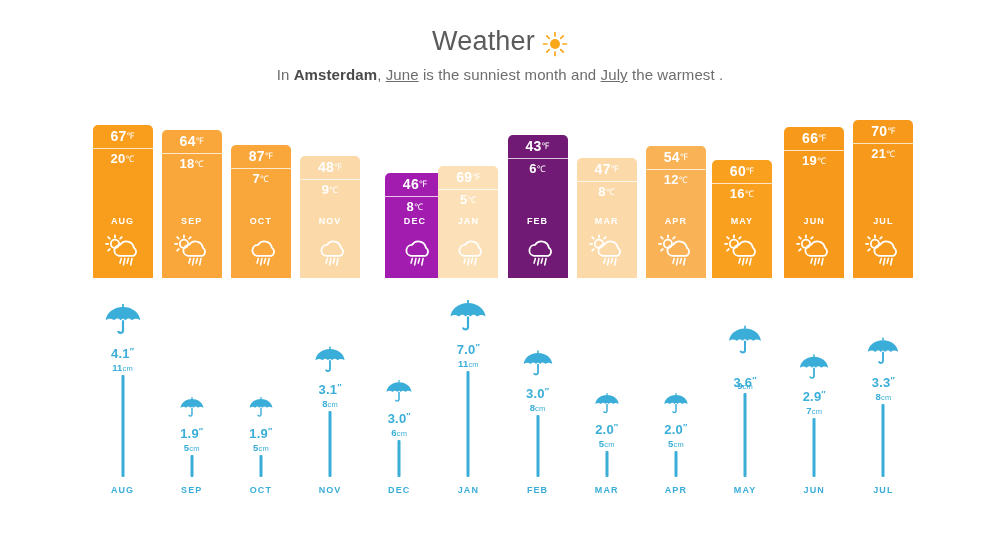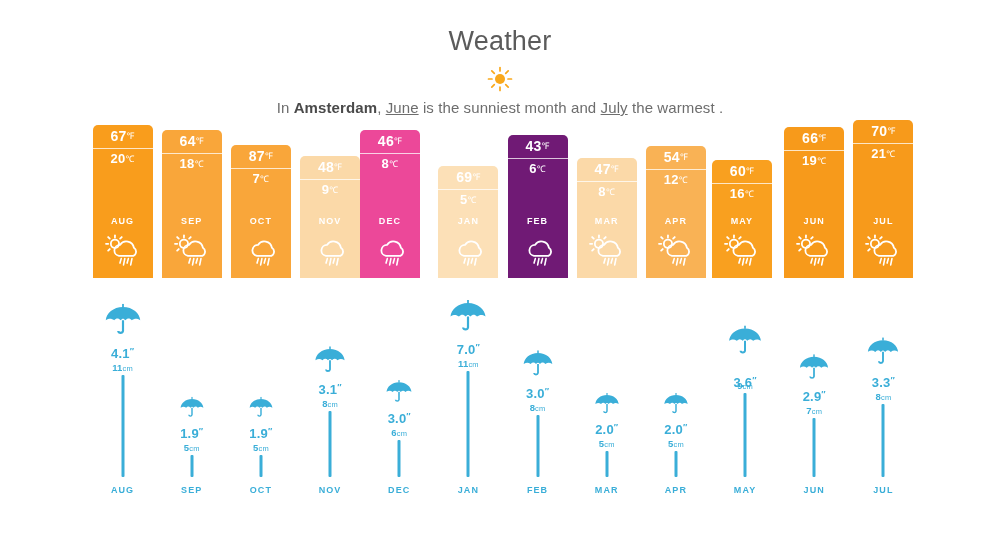--- a/index.html
+++ b/index.html
@@ -5,21 +5,21 @@
   html,body{margin:0;padding:0;}
   body{
     width:1000px;height:550px;background:#ffffff;
     font-family:"Liberation Sans",sans-serif;
     overflow:hidden;position:relative;
   }
   #page{position:relative;width:1000px;height:550px;}
 
   
   .header{position:absolute;left:0;top:26px;width:1000px;text-align:center;}
-  .title-row{display:flex;align-items:center;justify-content:center;gap:7px;flex-direction:column;}
+  .title-row{display:flex;align-items:center;justify-content:center;gap:7px;}
   .title{font-size:27px;color:#5b5b5b;font-weight:400;letter-spacing:.2px;}
   .sun-icon{display:inline-block;width:26px;height:26px;position:relative;top:2px;}
   .subtitle{margin-top:9px;font-size:15px;color:#6d6d6d;letter-spacing:.1px;}
   .subtitle b{font-weight:700;color:#4a4a4a;}
   .subtitle u{text-decoration:underline;}
 
   
   .temp-chart{position:absolute;left:88px;top:118px;width:830px;height:160px;}
   .temp-bar{
     position:absolute;bottom:0;width:60px;
@@ -158,21 +158,21 @@
         <div class="t-icon"><svg viewBox="0 0 44 38" width="40" height="34">
             <g fill="none" stroke="#ffffff" stroke-width="2" stroke-linecap="round">
               <path d="M17.5 24.5 A6.2 6.2 0 0 1 18.6 12.2 A8.6 8.6 0 0 1 34.2 15.4 A5.2 5.2 0 0 1 33.6 24.5 Z" stroke-linejoin="round"></path>
               <line x1="19" y1="27.5" x2="17.6" y2="32.5" stroke-width="1.8"></line>
               <line x1="23" y1="27.5" x2="21.6" y2="34.5" stroke-width="1.8"></line>
               <line x1="27" y1="27.5" x2="25.6" y2="32.5" stroke-width="1.8"></line>
               <line x1="31" y1="27.5" x2="29.6" y2="34.5" stroke-width="1.8"></line>
             </g>
           </svg></div>
       </div>
-      <div class="temp-bar" style="left: 272px; height: 148px; background: #ec4899;">
+      <div class="temp-bar" style="left: 297px; height: 105px; background: #a21caf;">
         <div class="t-f"><span>46</span><span class="u">℉</span></div>
         <div class="t-div"></div>
         <div class="t-c"><span>8</span><span class="u">℃</span></div>
         <div class="t-month">DEC</div>
         <div class="t-icon"><svg viewBox="0 0 44 38" width="40" height="34">
             <g fill="none" stroke="#ffffff" stroke-width="2" stroke-linecap="round">
               <path d="M17.5 24.5 A6.2 6.2 0 0 1 18.6 12.2 A8.6 8.6 0 0 1 34.2 15.4 A5.2 5.2 0 0 1 33.6 24.5 Z" stroke-linejoin="round"></path>
               <line x1="19" y1="27.5" x2="17.6" y2="32.5" stroke-width="1.8"></line>
               <line x1="23" y1="27.5" x2="21.6" y2="34.5" stroke-width="1.8"></line>
               <line x1="27" y1="27.5" x2="25.6" y2="32.5" stroke-width="1.8"></line>

